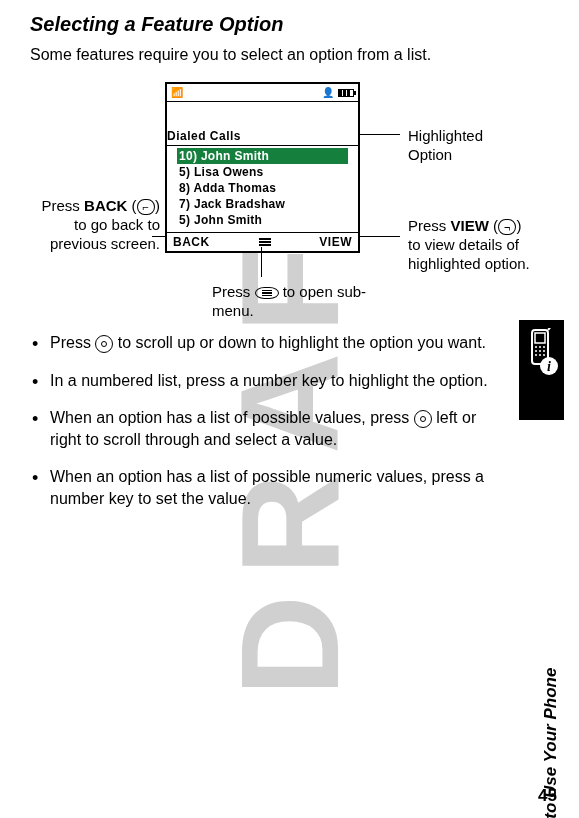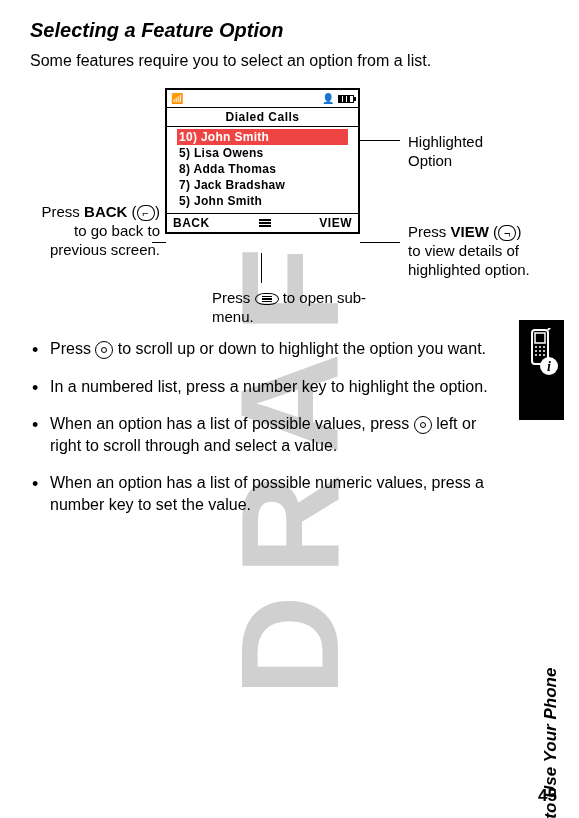--- a/index.html
+++ b/index.html
@@ -21,21 +21,21 @@
       color: #d0d0d0;
       letter-spacing: 20px;
       z-index: 0;
       pointer-events: none;
       user-select: none;
       font-family: Arial, sans-serif;
     }
     .content {
       position: relative;
       z-index: 1;
-      padding: 19px 30px 0 30px;
+      padding: 13px 30px 0 30px;
     }
     .heading {
       font-size: 20px;
       font-weight: bold;
       font-style: italic;
       margin-bottom: 10px;
     }
     .intro {
       font-size: 16px;
       margin-bottom: 18px;
@@ -66,40 +66,41 @@
     .battery-group { display: flex; gap: 3px; align-items: center; }
     .battery-box {
       width: 16px; height: 8px; border: 1px solid #000; position: relative;
     }
     .battery-box::after {
       content: ""; position: absolute; right: -3px; top: 1px; width: 2px; height: 4px; background: #000;
     }
     .battery-fill { display: flex; height: 100%; }
     .battery-fill span { width: 3px; background: #000; margin-right: 1px; }
     .phone-title {
-      text-align: center;
+      text-align: left;
       font-weight: bold;
       font-size: 12px;
       font-family: "Arial Black", Arial, sans-serif;
       padding: 2px 0;
       border-bottom: 1px solid #000;
       letter-spacing: 0.5px;
+      margin-top: 25px;
     }
     .phone-list {
       padding: 2px 10px 4px 10px;
     }
     .list-item {
       font-size: 12px;
       font-weight: bold;
       font-family: "Arial Black", Arial, sans-serif;
       padding: 1px 2px;
       letter-spacing: 0.3px;
     }
     .list-item.highlighted {
-      background: #ef4444;
+      background: #15803d;
       color: #fff;
     }
     .phone-softkeys {
       display: flex;
       justify-content: space-between;
       align-items: center;
       border-top: 1px solid #000;
       font-size: 12px;
       font-weight: bold;
       font-family: "Arial Black", Arial, sans-serif;

